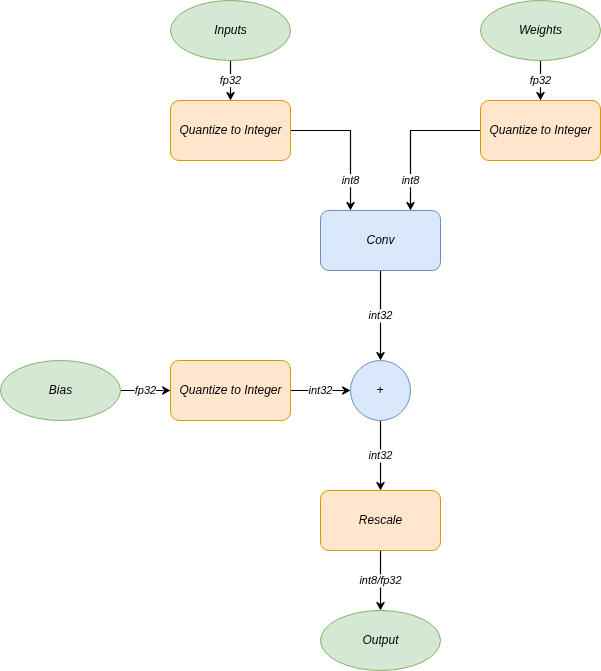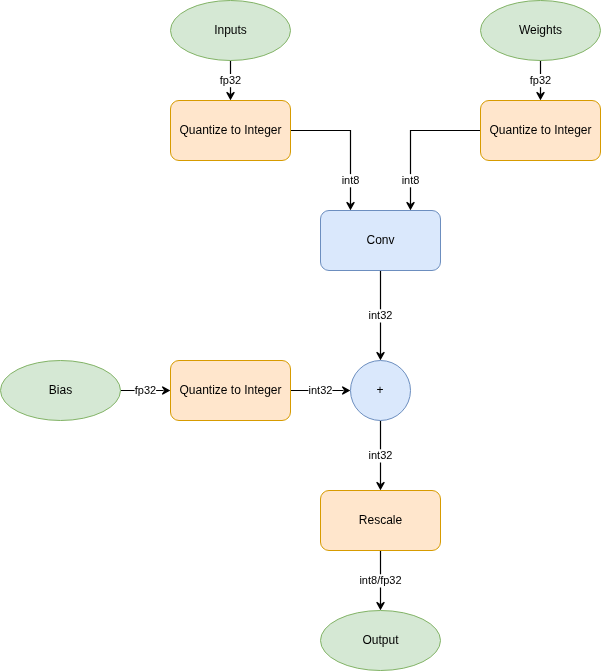--- a/index.html
+++ b/index.html
@@ -10,20 +10,21 @@
     width: 601px;
     height: 671px;
     overflow: hidden;
   }
   #diagram-root {
     position: relative;
     width: 601px;
     height: 671px;
     background: #ffffff;
     font-family: "Liberation Sans", sans-serif;
+    font-style: italic;
   }
   svg.flow {
     display: block;
     width: 601px;
     height: 671px;
   }
   .node-label {
     will-change: transform;
     font-family: "Liberation Sans", sans-serif;
     font-size: 12px;

